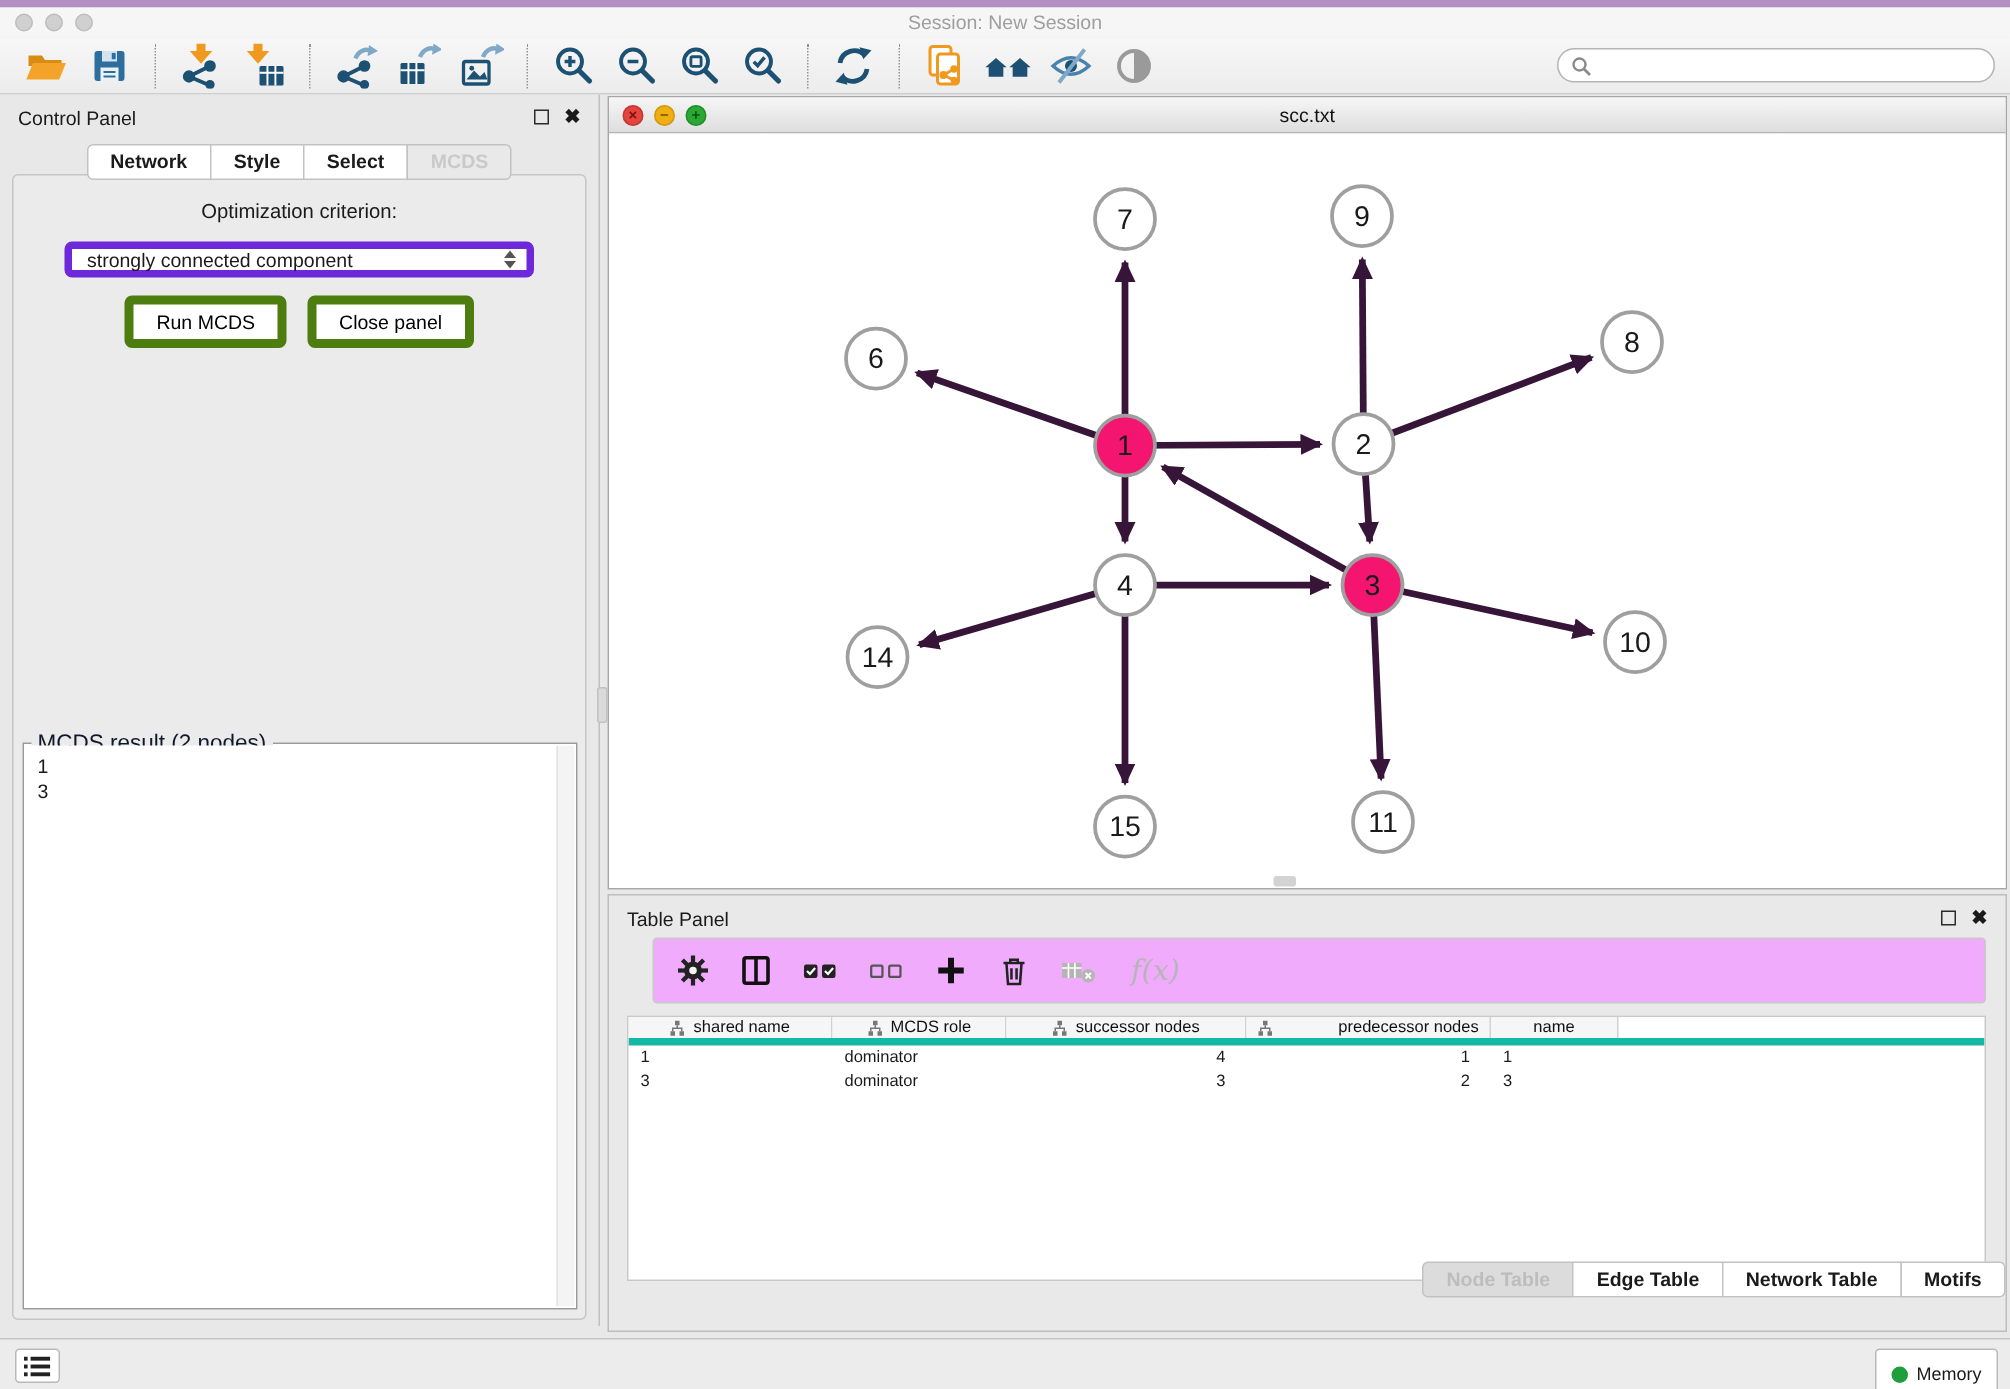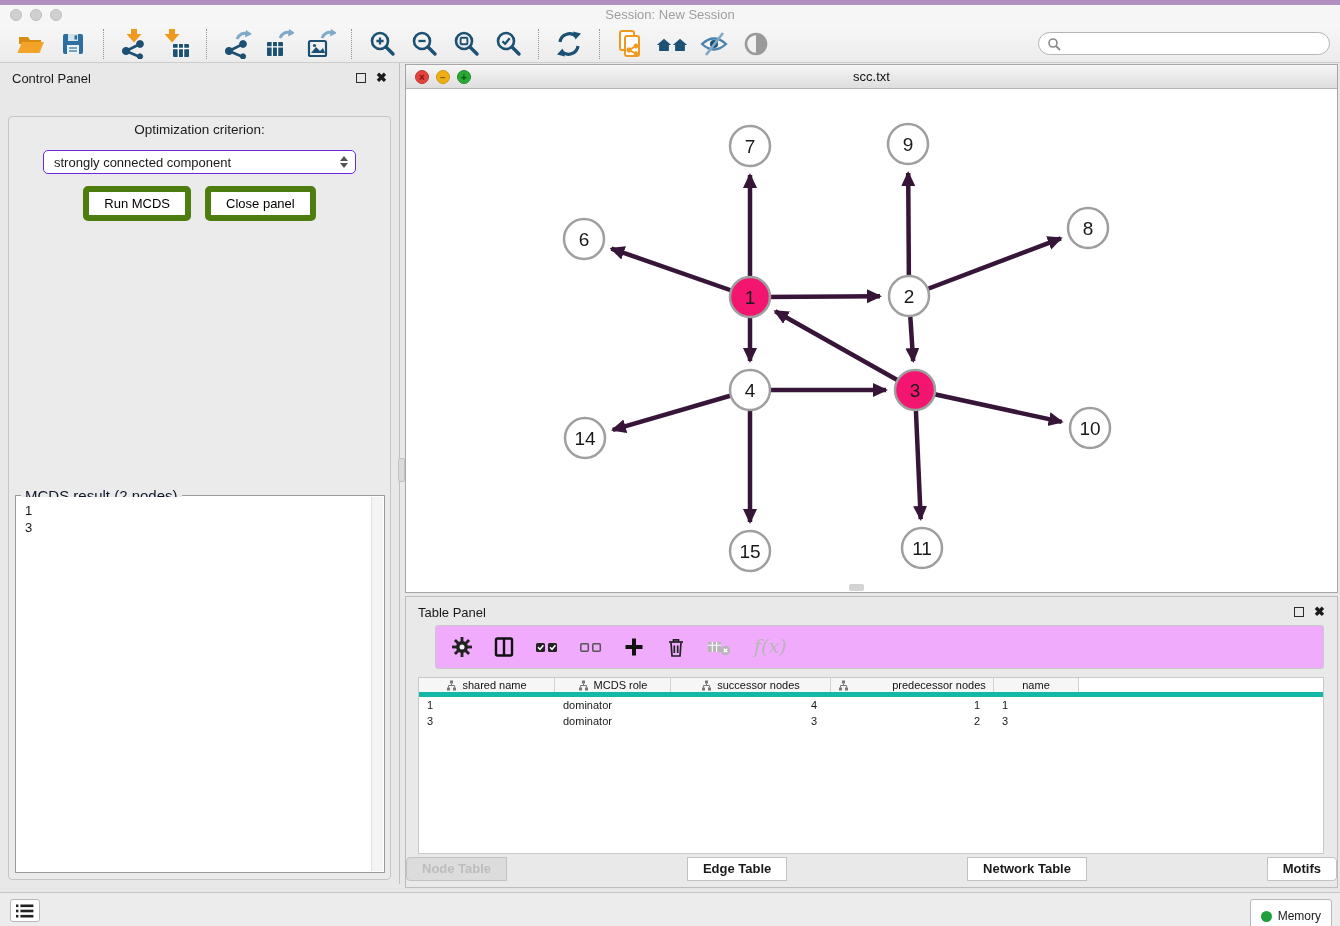--- a/index.html
+++ b/index.html
@@ -31,22 +31,22 @@
   .float-icon { width:10px; height:10px; border:1.7px solid #2b2b2b; margin-right:10px; cursor:pointer; }
   .close-icon { font-size:13px; font-weight:bold; color:#1a1a1a; cursor:pointer; line-height:10px; }
   .cp-tabs { position:absolute; top:33px; left:0; right:0; display:flex; justify-content:center; z-index:2; }
   .tab-btn { background:#fff; border:1px solid #c2c2c2; padding:3px 15px 4px; font-size:13px; font-weight:600;
     margin-left:-1px; cursor:pointer; }
   .tab-btn:first-child { border-top-left-radius:4px; border-bottom-left-radius:4px; margin-left:0; }
   .tab-btn:last-child { border-top-right-radius:4px; border-bottom-right-radius:4px; }
   .tab-btn.active { background:#e9e9e9; color:#c9c9c9; }
   .cp-body { position:absolute; left:8px; right:8px; top:53px; bottom:4px;
     background:#ebebeb; border:1px solid #c6c6c6; border-radius:4px; }
-  .opt-label { margin-top:5px; text-align:center; font-size:13.5px; }
-  .dropdown { margin:13px auto 0; width:313px; height:24px; background:#fff; border:1px solid #6d28d9;
+  .opt-label { margin-top:16px; text-align:center; font-size:13.5px; }
+  .dropdown { margin:13px auto 0; width:313px; height:24px; background:#fff; border:5px solid #6d28d9;
     border-radius:5px; display:flex; align-items:center; padding:0 7px 0 10px; font-size:13px; cursor:pointer; }
   .stepper { margin-left:auto; display:flex; flex-direction:column; gap:2px; align-items:center; }
   .tri-up { width:0; height:0; border-left:4px solid transparent; border-right:4px solid transparent; border-bottom:5px solid #555; }
   .tri-down { width:0; height:0; border-left:4px solid transparent; border-right:4px solid transparent; border-top:5px solid #555; }
   .cp-buttons { display:flex; justify-content:center; gap:14px; margin-top:12px; }
   .btn { background:#fff; border:6px solid #4d7c0f; border-radius:5px; padding:4px 15px; font-size:13px; cursor:pointer; }
   .result-group { position:absolute; left:6px; right:5px; top:378px; bottom:6px; border:1px solid #9a9a9a; background:#fff; }
   .result-label { position:absolute; top:-9px; left:5px; background:#ebebeb; padding:0 4px; font-size:15px; color:#0f172a; }
   .result-area { position:absolute; inset:1px; background:#fff; overflow:hidden; }
   .result-lines { padding:5px 8px; font-size:13px; line-height:17px; white-space:pre-line; }
@@ -69,21 +69,21 @@
     background:#e9e9e9; border:1px solid #bdbdbd; }
   .tp-toolbar { position:absolute; left:29px; right:13px; top:28px; height:44px; background:#f0abfc;
     border:1px solid #c9c9c9; border-radius:3px; display:flex; align-items:center; gap:20px; padding:0 15px; }
   .tp-tool { display:flex; align-items:center; justify-content:center; cursor:pointer; }
   .tp-table { position:absolute; left:12px; right:13px; top:80px; bottom:33px; background:#fff; border:1px solid #c9c9c9; overflow:hidden; }
   .tbl-header { display:flex; height:19px; border-bottom:5px solid #14b8a6; }
   .th { background:#f6f6f6; border-right:1px solid #d2d2d2; font-size:11px; display:flex; align-items:center;
     justify-content:center; gap:5px; color:#111; cursor:pointer; }
   .tbl-row { display:flex; height:16px; font-size:11px; align-items:center; cursor:default; }
   .td { overflow:hidden; white-space:nowrap; }
-  .tp-tabs { position:absolute; left:0; right:0; bottom:6px; display:flex; justify-content:space-between;margin-top:36px; }
+  .tp-tabs { position:absolute; left:0; right:0; bottom:22px; display:flex; justify-content:flex-end;margin-top:36px; }
   .tp-tabs .tab-btn.active { background:#dcdcdc; color:#bdbdbd; }
   
   .statusbar { position:absolute; left:0; right:0; bottom:0; height:34px; background:#ececec; border-top:1px solid #c6c6c6; }
   .list-btn { position:absolute; left:10px; top:6px; width:30px; height:23px; background:#fff; border:1px solid #b9b9b9;
     border-radius:3px; display:flex; align-items:center; justify-content:center; cursor:pointer; }
   .memory-btn { position:absolute; right:8px; top:6px; height:23px; background:#fff; border:1px solid #b9b9b9;
     border-radius:3px; display:flex; align-items:center; gap:6px; padding:16px 10px; font-size:12px; cursor:pointer; }
   .memory-dot { width:11px; height:11px; border-radius:50%; background:#1f9e3c; }
 </style>
 </head>
@@ -244,20 +244,26 @@
   </div>
 </div>
 
 <div class="control-panel">
   <div class="panel-header">
     <span>Control Panel</span>
     <span class="spacer"></span>
     <span class="float-icon"></span>
     <span class="close-icon">✖</span>
   </div>
+  <div class="cp-tabs" id="cp-tabs">
+      <div class="tab-btn">Network</div>
+      <div class="tab-btn">Style</div>
+      <div class="tab-btn">Select</div>
+      <div class="tab-btn active">MCDS</div>
+    </div>
   <div class="cp-body">
     <div class="opt-label">Optimization criterion:</div>
     <div class="dropdown">
       <span>strongly connected component</span>
       <span class="stepper">
         <span class="tri-up"></span>
           <span class="tri-down"></span>
       </span>
     </div>
     <div class="cp-buttons">

